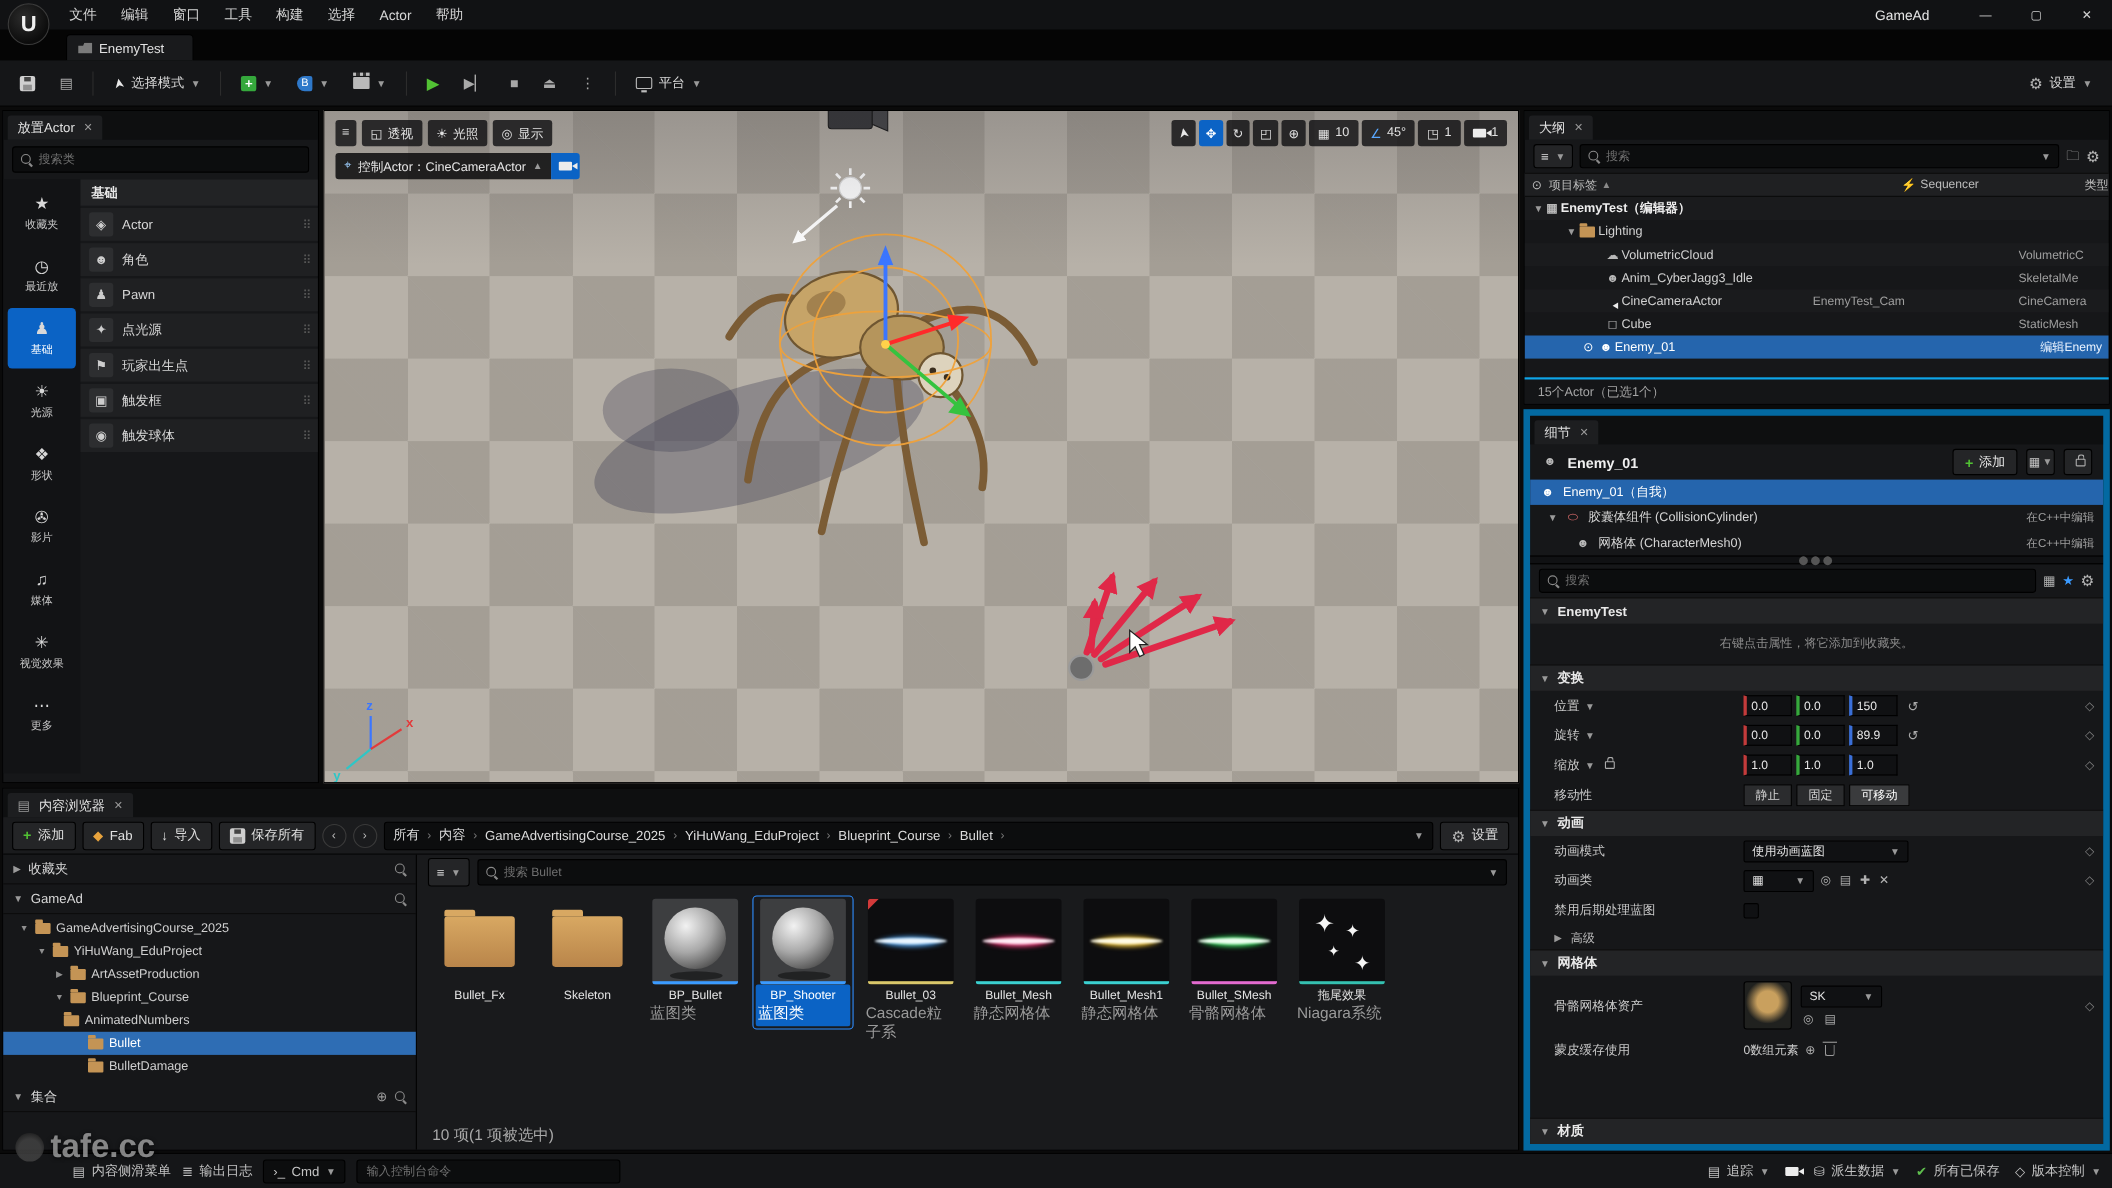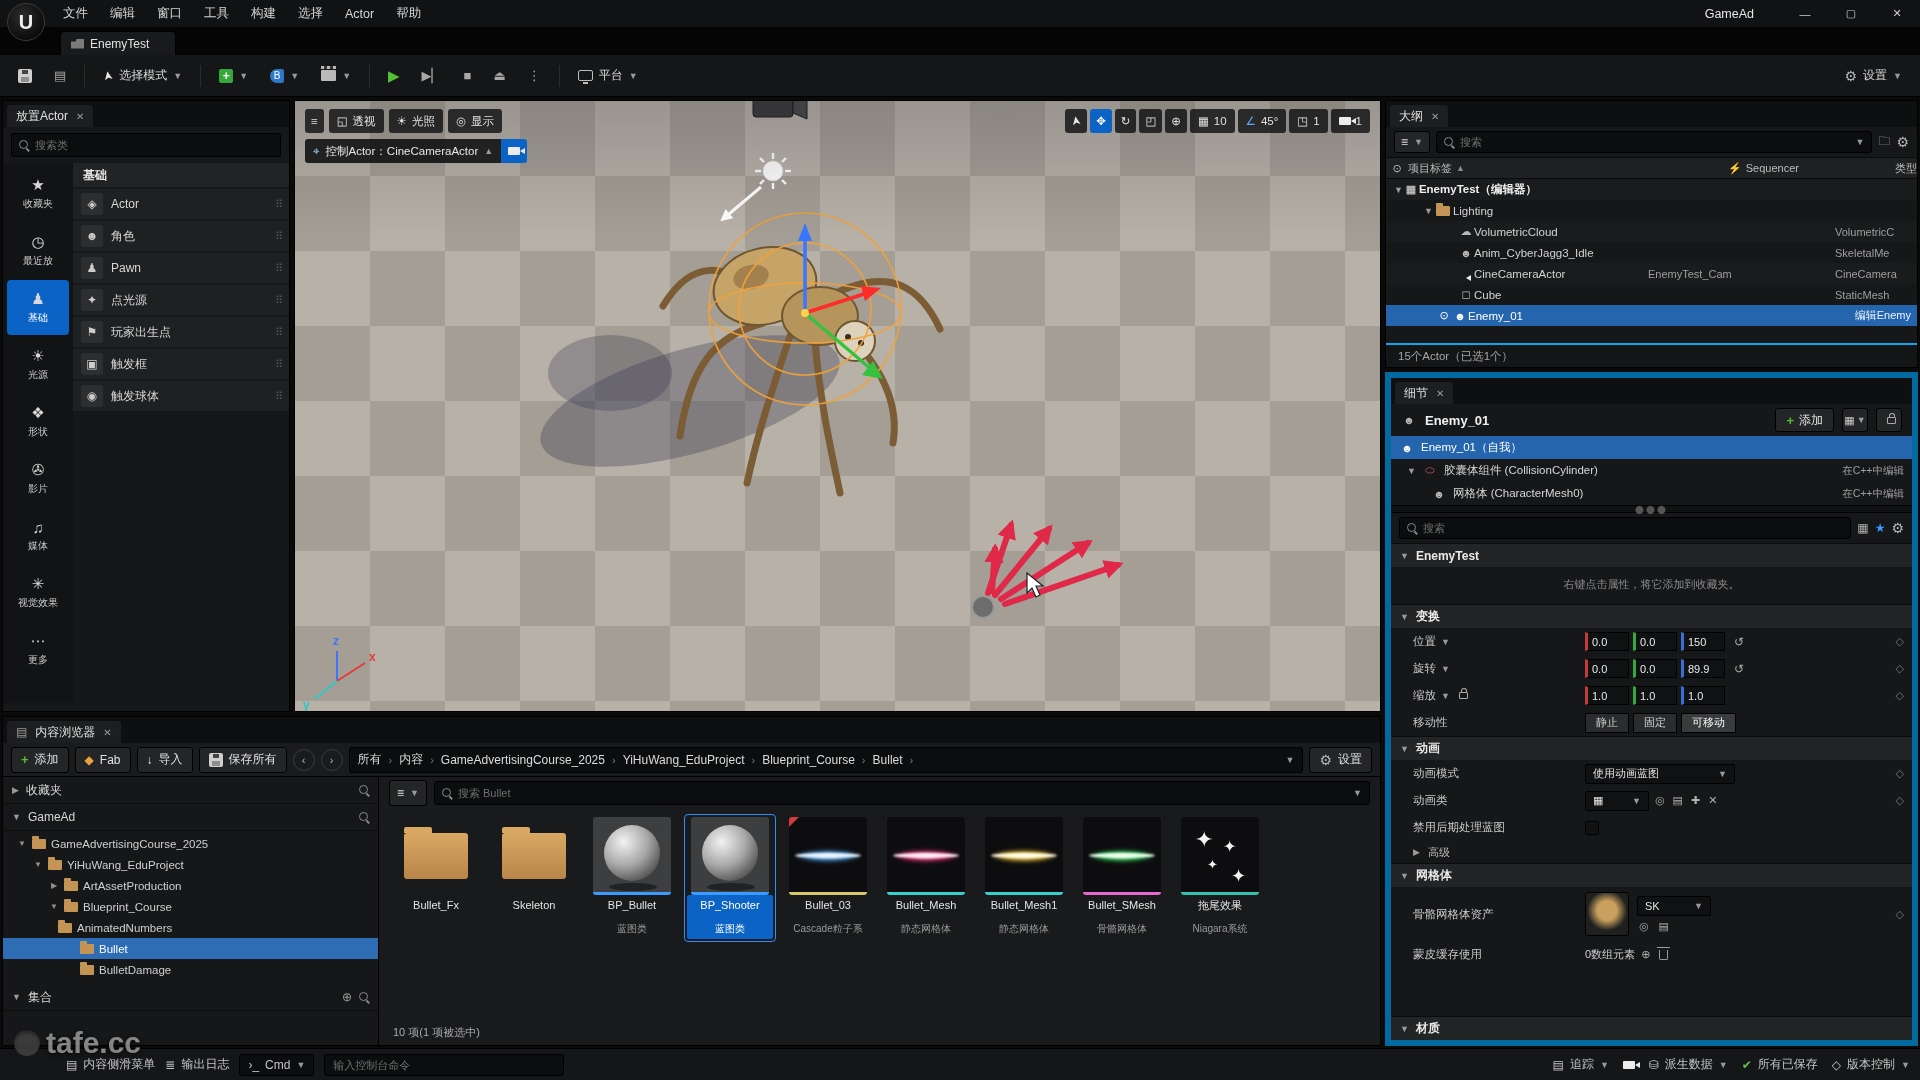--- a/index.html
+++ b/index.html
@@ -120,26 +120,26 @@
   .bigfolder { width:64px; height:46px; margin:16px auto 0; background:linear-gradient(#d8a862,#b9854a); border-radius:3px; position:relative; }
   .bigfolder::before { content:""; position:absolute; top:-6px; left:0; width:28px; height:6px; background:#d8a862; border-radius:2px 2px 0 0; }
   .sphere { position:absolute; left:11px; top:8px; width:56px; height:56px; border-radius:50%; background:radial-gradient(circle at 35% 30%, #f2f2f2, #a8a8a8 45%, #555 78%, #3a3a3a); }
   .sphere-sh { position:absolute; left:16px; bottom:4px; width:48px; height:8px; border-radius:50%; background:rgba(0,0,0,.45); }
   .streak { position:absolute; left:6px; top:33px; width:66px; height:12px; border-radius:50%; filter:blur(2px); }
   .streak.core { height:5px; top:36px; filter:blur(1px); }
   .typebar { position:absolute; left:0; right:0; bottom:0; height:3px; }
   .dirty { position:absolute; top:0; left:0; border-top:10px solid #d33a3a; border-right:10px solid transparent; }
   .star { position:absolute; color:#f5f5f5; }
   .tlabel { margin-top:3px; width:100%; text-align:center; font-size:11px; color:#e4e4e4; line-height:13px; white-space:nowrap; overflow:hidden; }
-  .tsub { width:100%; text-align:center; font-size:10px; color:#9a9a9a; margin-top:10px; }
+  .tsub { width:100%; font-size:14px; color:#9a9a9a; }
   .tile.sel { outline:1px solid #2f8dff; }
   .tile.sel .labelwrap { background:#0b63c5; }
   .labelwrap { width:100%; border-radius:2px; padding:1px 2px 3px; }
   .tile.sel .tlabel, .tile.sel .tsub { color:#fff; }
-  .cb-status { height:26px; display:flex; align-items:center; padding:0 14px; color:#a9a9a9; font-size:11px; }
+  .cb-status { height:26px; display:flex; align-items:center; padding:0 14px; color:#a9a9a9; font-size:14px; }
 
   
   .rightcol { left:1385px; top:100px; width:533px; height:946px; position:absolute; }
   .outliner { position:absolute; top:0; left:0; right:0; height:268px; background:#161719; border:1px solid #000; display:flex; flex-direction:column; }
   .ol-filterrow { height:30px; display:flex; align-items:center; gap:6px; padding:0 8px; }
   .ol-cols { height:22px; display:flex; align-items:center; background:#1f2022; border-top:1px solid #0a0a0a; border-bottom:1px solid #0a0a0a; font-size:11px; color:#bdbdbd; }
   .ol-rows { flex:1; overflow:hidden; }
   .orow { height:21px; display:flex; align-items:center; font-size:11.5px; color:#d2d2d2; position:relative; }
   .orow:nth-child(odd) { background:#1a1b1d; }
   .orow.sel { background:#2565ad; color:#fff; }

